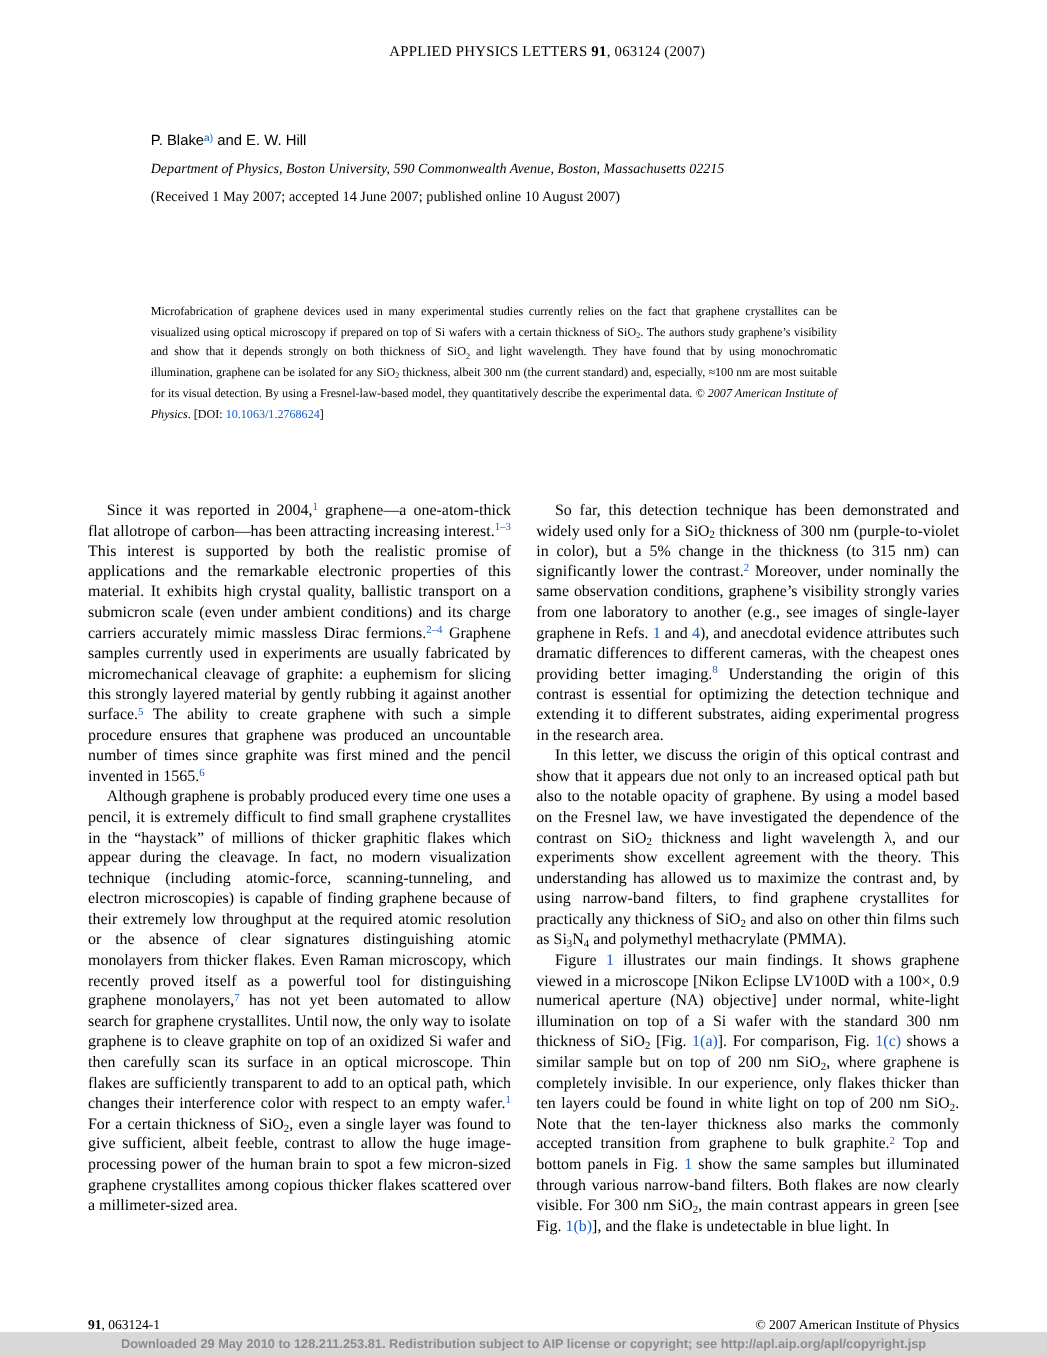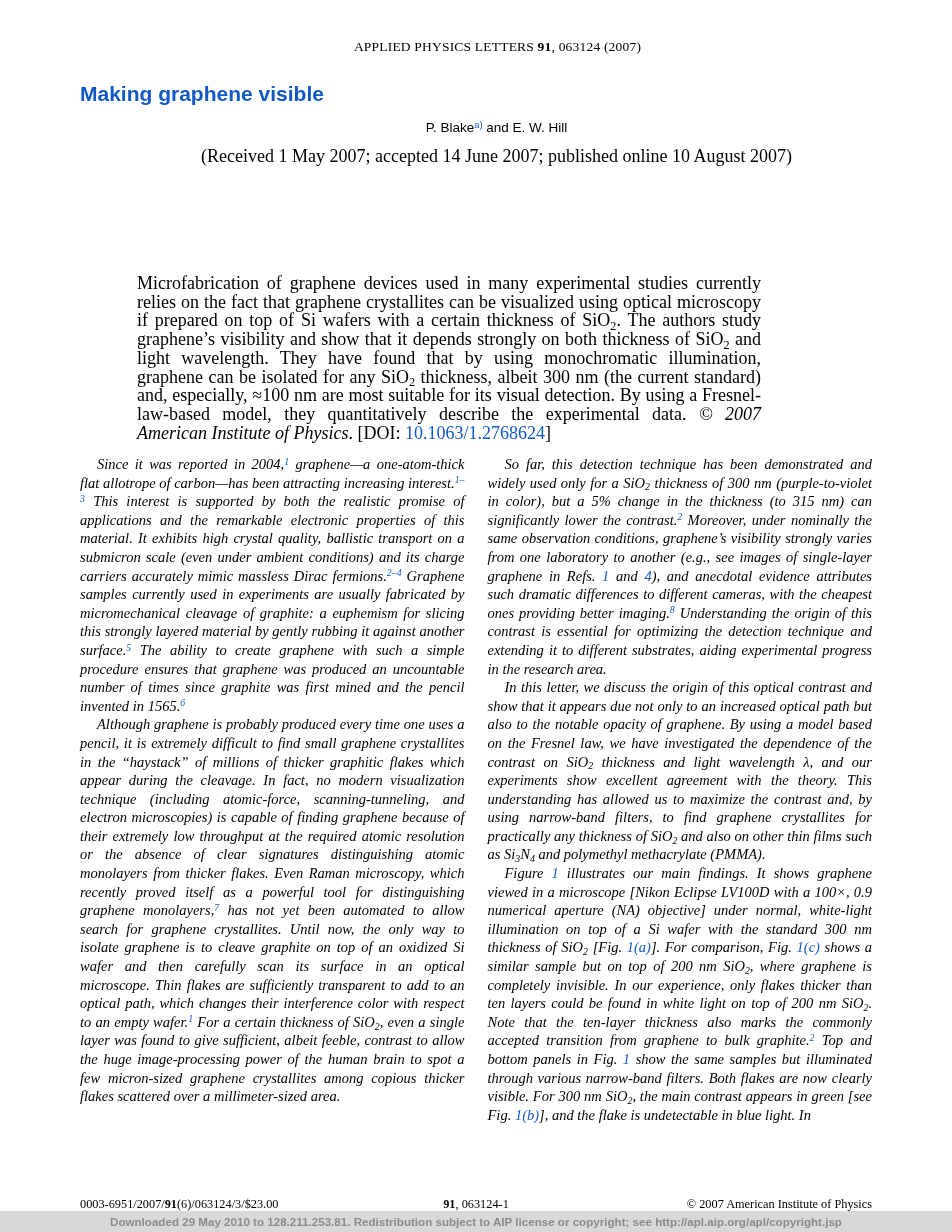--- a/index.html
+++ b/index.html
@@ -22,49 +22,48 @@
     padding-left: 43px;
   }
   .paper-title {
     position: absolute;
     top: 82px; left: 80px;
     font-family: "Liberation Sans", sans-serif;
     font-weight: bold;
     font-size: 21px;
     color: var(--title-blue, #1359c4);
   }
-  .authors { position: absolute; top: 120px; left: 137px; right: 96px; text-align: center; }
+  .authors { position: absolute; top: 120px; left: 137px; right: 96px; }
   .author-group { margin-bottom: 10px; }
   .author-names {
     font-family: "Liberation Sans", sans-serif;
     font-size: 13.5px;
     line-height: 16px;
     margin-bottom: 2px;
   }
   .affiliation {
     font-style: italic;
     font-size: 12.8px;
     line-height: 15px;
   }
-  .received { margin-top: 8px; font-size: 18px; }
+  .received { margin-top: 8px; font-size: 13px; }
   .abstract {
     position: absolute;
     top: 274px; left: 137px;
     width: 624px;
-    font-size: 18px;
+    font-size: 11px;
     line-height: 18.7px;
     text-align: justify;
   }
   .columns {
     position: absolute;
     top: 455px; left: 80px;
     width: 792px;
     display: flex;
     gap: 23px;
-    font-style: italic;
   }
   .col {
     width: 384.5px;
     font-size: 14.5px;
     line-height: 18.6px;
     text-align: justify;
   }
   .col p { margin: 0; text-indent: 17px; }
   .footnote {
     position: absolute;
@@ -107,27 +106,27 @@
   .italic { font-style: italic; }
   .bold { font-weight: bold; }
 </style>
 </head>
 <body>
 
 <div class="page">
 
   <div class="journal-header">APPLIED PHYSICS LETTERS <span class="bold">91</span>, 063124 (2007)</div>
 
-  <h1 class="paper-title">Making graphene visible</h1>
 
   <div class="authors">
     <div class="author-group">
       <div class="author-names">P. Blake<span class="sup link">a)</span> and E. W. Hill</div>
     </div>
     <div class="author-group">
+      <div class="affiliation">Department of Physics, Boston University, 590 Commonwealth Avenue, Boston, Massachusetts 02215</div>
     </div>
     <div class="author-group">
     </div>
     <div class="received">(Received 1 May 2007; accepted 14 June 2007; published online 10 August 2007)</div>
   </div>
 
   <div class="abstract">Microfabrication of graphene devices used in many experimental studies currently relies on the fact that graphene crystallites can be visualized using optical microscopy if prepared on top of Si wafers with a certain thickness of SiO<span class="sub">2</span>. The authors study graphene’s visibility and show that it depends strongly on both thickness of SiO<span class="sub">2</span> and light wavelength. They have found that by using monochromatic illumination, graphene can be isolated for any SiO<span class="sub">2</span> thickness, albeit 300 nm (the current standard) and, especially, ≈100 nm are most suitable for its visual detection. By using a Fresnel-law-based model, they quantitatively describe the experimental data. <span class="italic">© 2007 American Institute of Physics</span>. [DOI: <span class="link">10.1063/1.2768624</span>]</div>
 
   <section class="columns">
     <div class="col">
@@ -136,21 +135,20 @@
     </div>
     <div class="col">
       <p>So far, this detection technique has been demonstrated and widely used only for a SiO<span class="sub">2</span> thickness of 300 nm (purple-to-violet in color), but a 5% change in the thickness (to 315 nm) can significantly lower the contrast.<span class="sup link">2</span> Moreover, under nominally the same observation conditions, graphene’s visibility strongly varies from one laboratory to another (e.g., see images of single-layer graphene in Refs. <span class="link">1</span> and <span class="link">4</span>), and anecdotal evidence attributes such dramatic differences to different cameras, with the cheapest ones providing better imaging.<span class="sup link">8</span> Understanding the origin of this contrast is essential for optimizing the detection technique and extending it to different substrates, aiding experimental progress in the research area.</p>
       <p>In this letter, we discuss the origin of this optical contrast and show that it appears due not only to an increased optical path but also to the notable opacity of graphene. By using a model based on the Fresnel law, we have investigated the dependence of the contrast on SiO<span class="sub">2</span> thickness and light wavelength λ, and our experiments show excellent agreement with the theory. This understanding has allowed us to maximize the contrast and, by using narrow-band filters, to find graphene crystallites for practically any thickness of SiO<span class="sub">2</span> and also on other thin films such as Si<span class="sub">3</span>N<span class="sub">4</span> and polymethyl methacrylate (PMMA).</p>
       <p>Figure <span class="link">1</span> illustrates our main findings. It shows graphene viewed in a microscope [Nikon Eclipse LV100D with a 100×, 0.9 numerical aperture (NA) objective] under normal, white-light illumination on top of a Si wafer with the standard 300 nm thickness of SiO<span class="sub">2</span> [Fig. <span class="link">1(a)</span>]. For comparison, Fig. <span class="link">1(c)</span> shows a similar sample but on top of 200 nm SiO<span class="sub">2</span>, where graphene is completely invisible. In our experience, only flakes thicker than ten layers could be found in white light on top of 200 nm SiO<span class="sub">2</span>. Note that the ten-layer thickness also marks the commonly accepted transition from graphene to bulk graphite.<span class="sup link">2</span> Top and bottom panels in Fig. <span class="link">1</span> show the same samples but illuminated through various narrow-band filters. Both flakes are now clearly visible. For 300 nm SiO<span class="sub">2</span>, the main contrast appears in green [see Fig. <span class="link">1(b)</span>], and the flake is undetectable in blue light. In</p>
     </div>
   </section>
 
 
   <div class="page-footer">
-    <span class="footer-left">0003-6951/2007/<span class="bold">91</span>(6)/063124/3/$23.00</span>
     <span class="footer-center"><span class="bold">91</span>, 063124-1</span>
     <span class="footer-right">© 2007 American Institute of Physics</span>
   </div>
 
   <div class="download-bar">
     <span>Downloaded 29 May 2010 to 128.211.253.81. Redistribution subject to AIP license or copyright; see http://apl.aip.org/apl/copyright.jsp</span>
   </div>
 
 </div>
 

